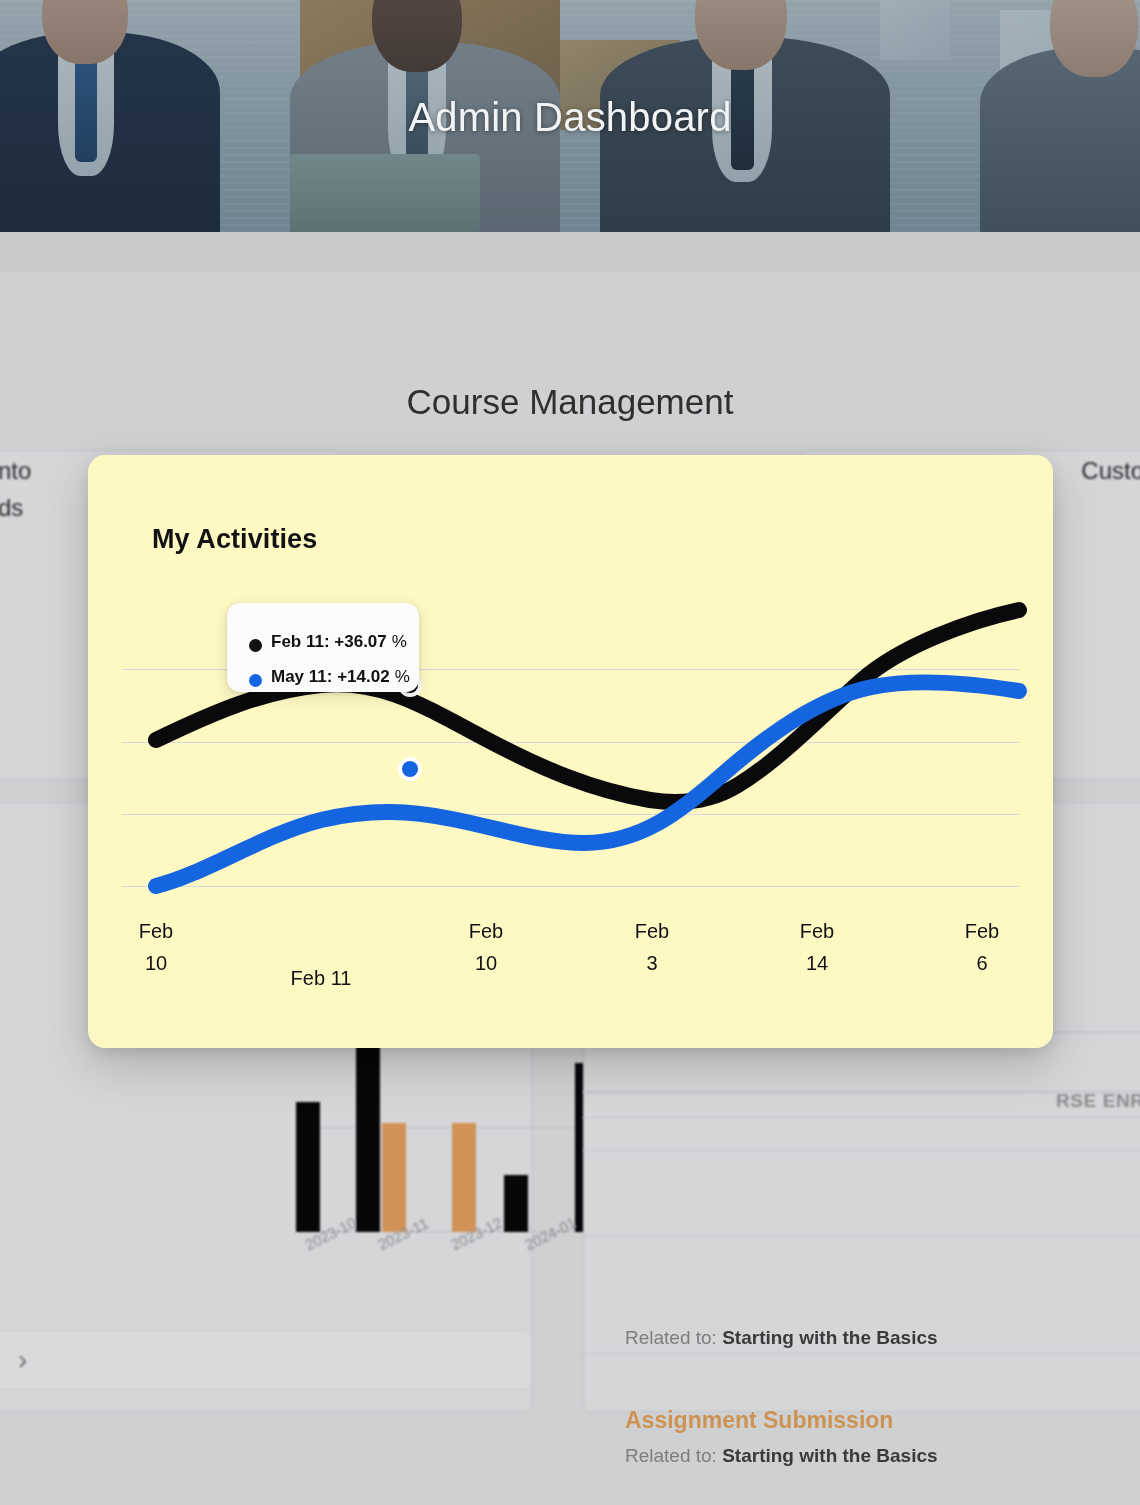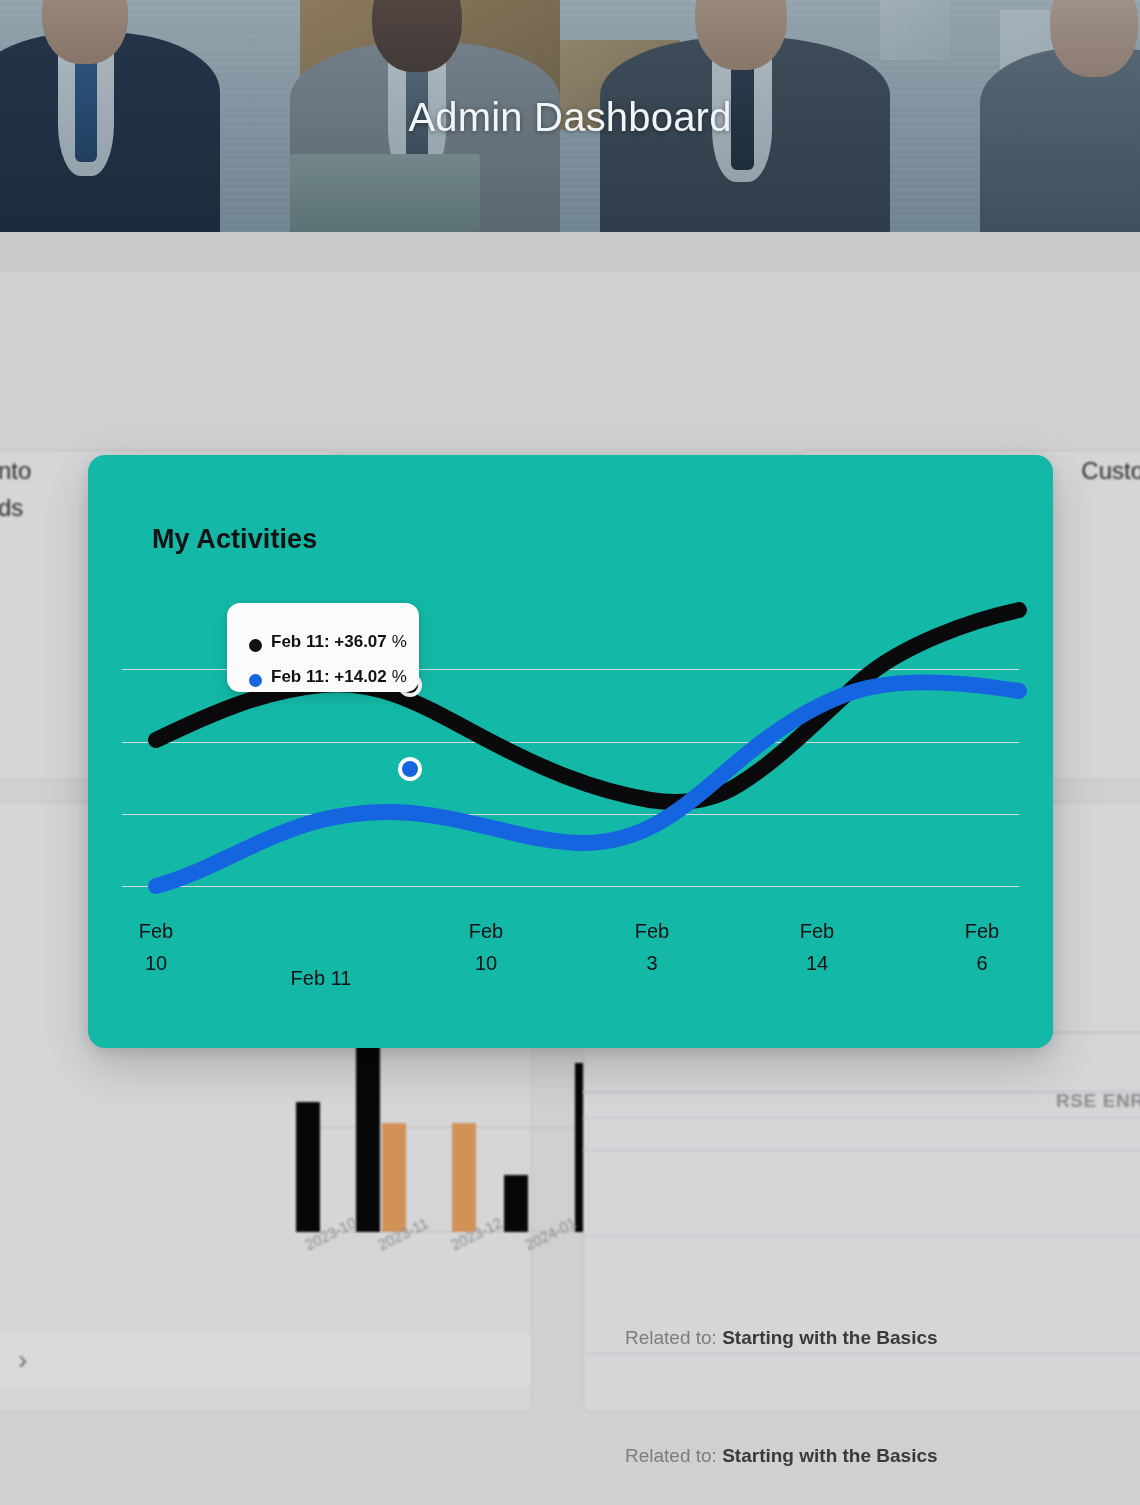--- a/index.html
+++ b/index.html
@@ -229,21 +229,21 @@
     color: #7c7d7f;
     white-space: nowrap;
   }
   .row-sub b { color: #3a3a3c; font-weight: 700; }
 
   
   .modal {
     position: absolute;
     left: 88px; top: 455px;
     width: 965px; height: 593px;
-    background: #14b8a6;
+    background: #fef9c3;
     border-radius: 17px;
     box-shadow: 0 18px 48px rgba(0,0,0,.18), 0 4px 14px rgba(0,0,0,.10);
   }
   .modal-title {
     position: absolute;
     left: 64px; top: 69px;
     font-size: 27px;
     font-weight: 700;
     color: #121214;
     letter-spacing: .1px;
@@ -345,20 +345,21 @@
       <div class="p-head" style="left:70px;bottom:155px;width:88px;height:110px;background:linear-gradient(to bottom,#e3c6ae,#c29d83);"></div>
     </div>
   </div>
 
   <div class="hero-tint"></div>
   <div class="hero-title">Admin Dashboard</div>
 </div>
 
 <div class="page-body">
 
+  <div class="section-title">Course Management</div>
 
   <div class="top-card left"></div>
   <div class="top-card right"></div>
 
   <div class="card-edge-text left">nto<br>ds</div>
   <div class="card-edge-text right">Custom<br>w</div>
 
   <div class="bar-card"></div>
 
   <div class="bar-plot">
@@ -398,20 +399,21 @@
   <div class="list-row" style="top:878px;height:59px;"></div>
 
   <div class="list-row" style="top:760px;height:59px;"></div>
   <div class="row-sub" style="left:625px;top:1055px;">
     <span>Related to:</span>
     <b>Starting with the Basics</b>
   </div>
   <div class="list-row" style="top:820px;height:0;"></div>
 
   <div class="list-row" style="top:845px;height:116px;"></div>
+  <div class="row-title" style="left:625px;top:1135px;">Assignment Submission</div>
   <div class="row-sub" style="left:625px;top:1173px;">
     <span>Related to:</span>
     <b>Starting with the Basics</b>
   </div>
 
   <div class="list-row" style="top:963px;height:116px;"></div>
 
   <div class="list-row" style="top:1081px;height:59px;"></div>
 </div>
 
@@ -469,16 +471,16 @@
 </div>
 
 <div class="tooltip">
   <div class="tt-row">
     <span class="tt-dot" style="background:#111113;"></span>
     <span class="tt-label">Feb 11: +36.07</span>
     <span class="tt-pct">%</span>
   </div>
   <div class="tt-row">
     <span class="tt-dot" style="background:#1565e0;"></span>
-    <span class="tt-label">Feb 11: +14.02</span>
+    <span class="tt-label">May 11: +14.02</span>
     <span class="tt-pct">%</span>
   </div>
 </div>
 
 </body></html>

